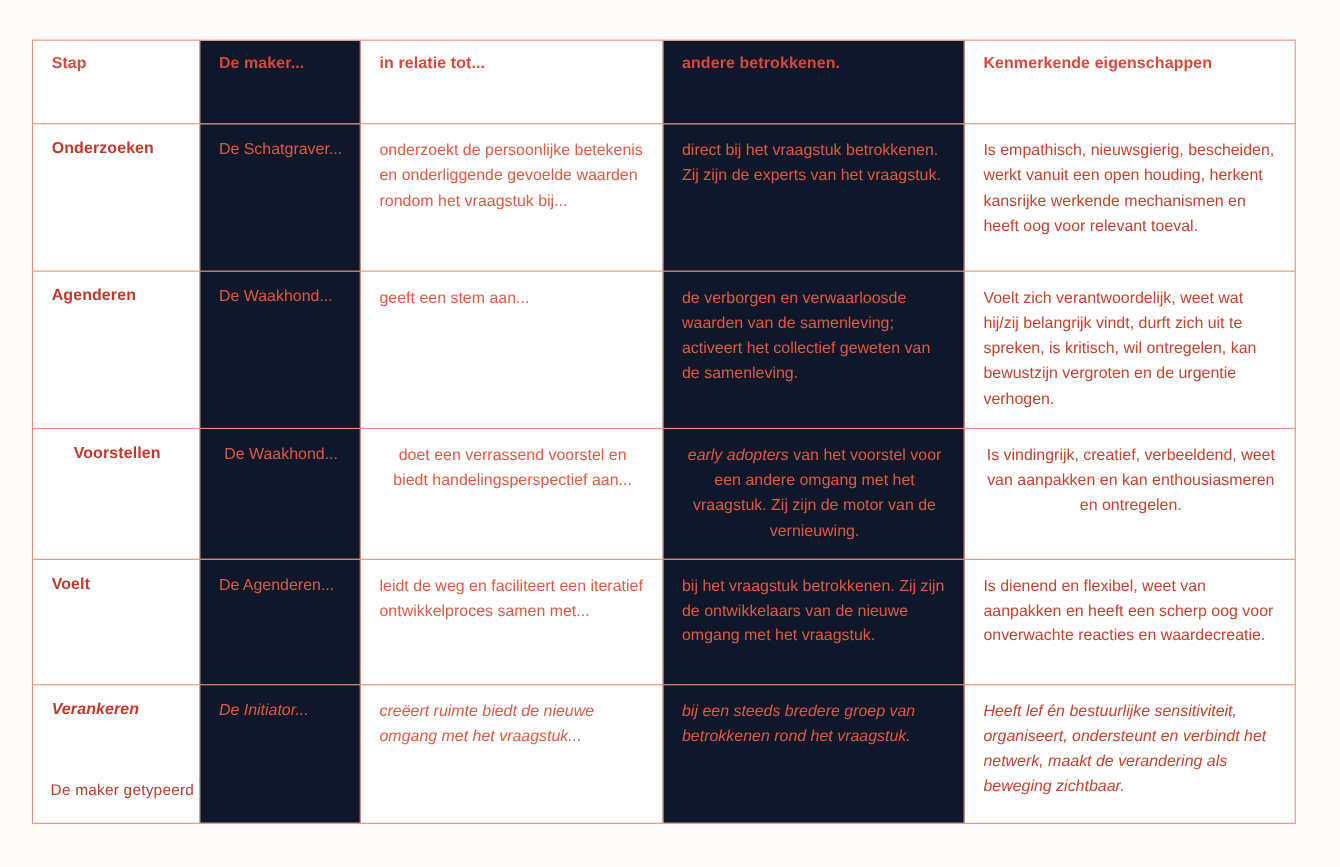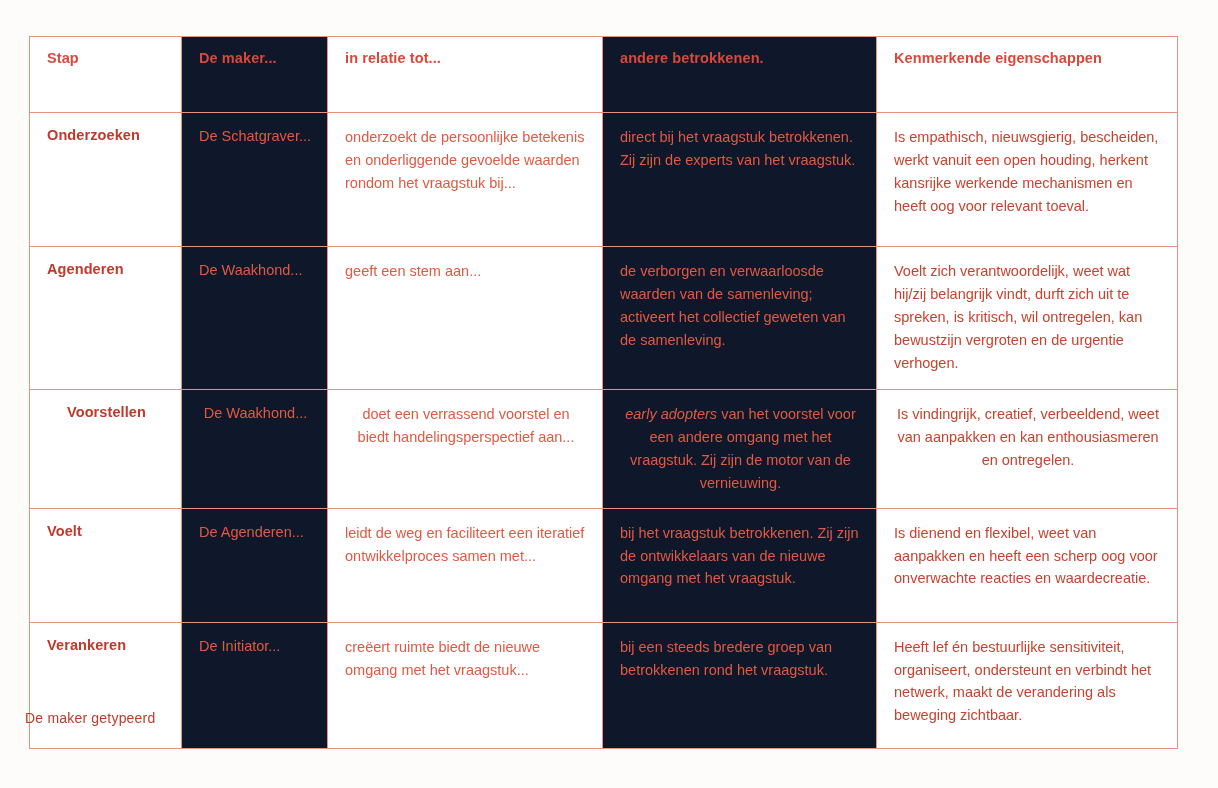--- a/index.html
+++ b/index.html
@@ -58,21 +58,21 @@
     letter-spacing: 0.1px;
     line-height: 1.2;
     white-space: nowrap;
   }
 
   tbody tr.row td { height: 100px; }
   tbody tr.row-1 td { height: 116px; }
   tbody tr.row-2 td { height: 107px; }
   tbody tr.row-3 td { height: 87px; text-align: center; }
   tbody tr.row-4 td { height: 87px; }
-  tbody tr.row-5 td { height: 99px; }
+  tbody tr.row-5 td { height: 99px; font-style: italic; }
 
   .step {
     font-weight: bold;
     font-size: 14.5px;
     color: #c0392b;
     letter-spacing: 0.1px;
     line-height: 1.3;
   }
   .maker {
     font-size: 14.5px;
@@ -85,21 +85,21 @@
     line-height: 1.58;
   }
   .body-cell.dark {
     color: #c8432f;
   }
   .body-cell em {
     font-style: italic;
   }
   .caption {
     position: absolute;
-    left: 25px;
+    left: 46px;
     top: 710px;
     font-size: 14px;
     color: #c0392b;
     letter-spacing: 0.2px;
   }
 </style>
 </head>
 <body>
 
 <div class="page">

